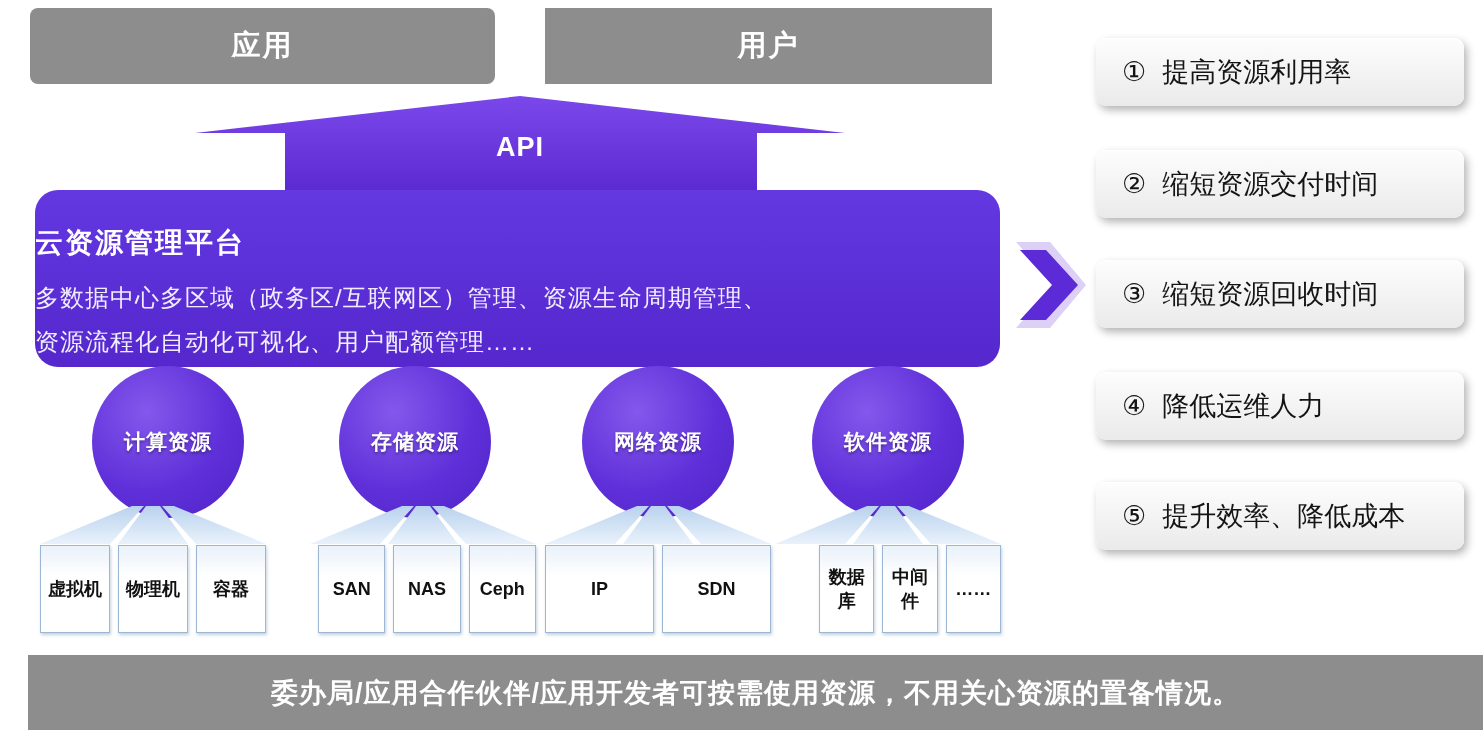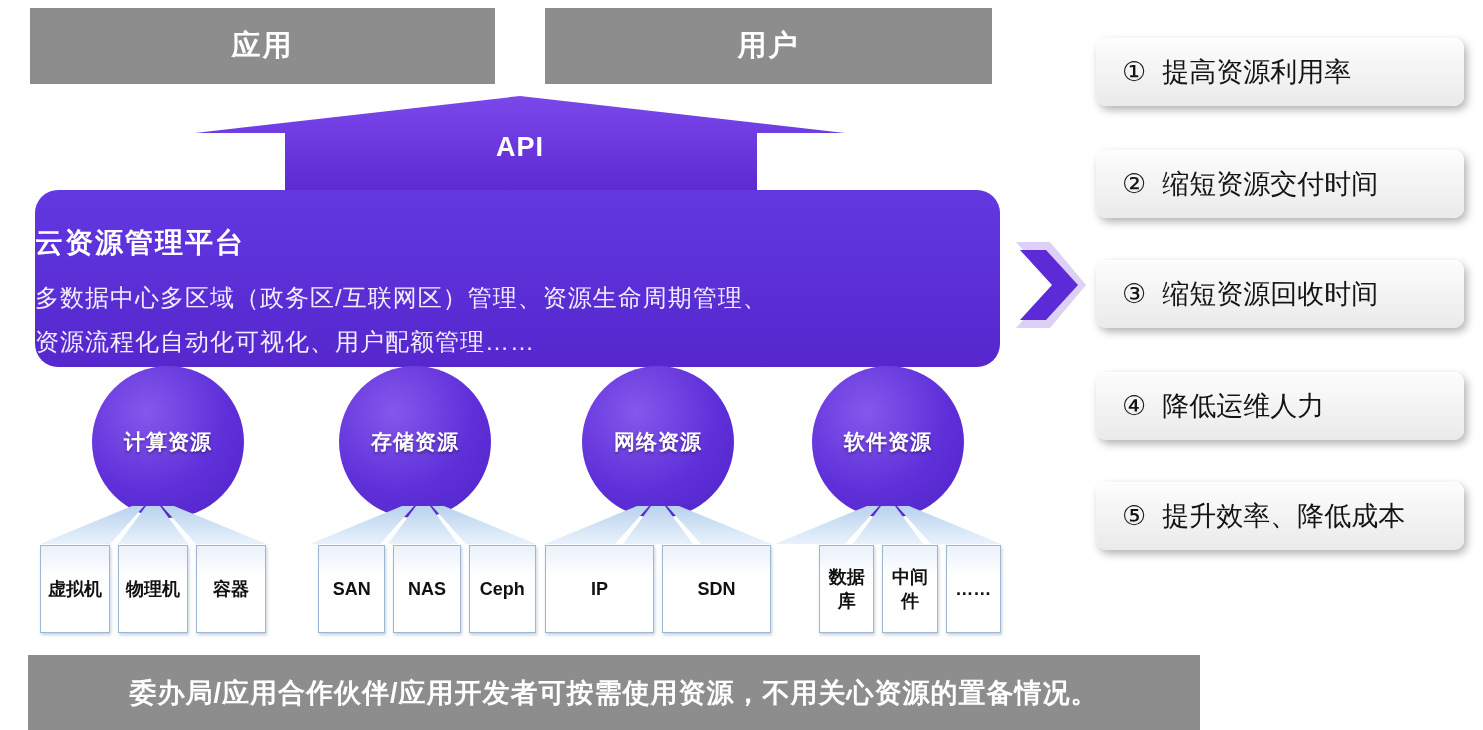--- a/index.html
+++ b/index.html
@@ -21,21 +21,21 @@
     height: 76px;
     background: #8d8d8d;
     color: #ffffff;
     font-size: 29px;
     font-weight: bold;
     display: flex;
     align-items: center;
     justify-content: center;
     letter-spacing: 2px;
   }
-  .topbox.app  { left: 30px;  width: 465px; }
+  .topbox.app  { left: 30px;  width: 465px; border-radius: 8px; }
   .topbox.user { left: 545px; width: 447px; }
 
   
   .api-arrow {
     position: absolute;
     left: 195px;
     top: 96px;
     width: 650px;
     height: 94px;
   }
@@ -169,21 +169,21 @@
   .benefit.b3 { top: 260px; }
   .benefit.b4 { top: 372px; }
   .benefit.b5 { top: 482px; }
   .bnum { font-size: 27px; }
 
   
   .footer {
     position: absolute;
     left: 28px;
     top: 655px;
-    width: 1172px;
+    width: 1455px;
     height: 75px;
     background: #8d8d8d;
     display: flex;
     align-items: center;
     justify-content: center;
     color: #ffffff;
     font-size: 27px;
     font-weight: bold;
     letter-spacing: 1px;
   }

